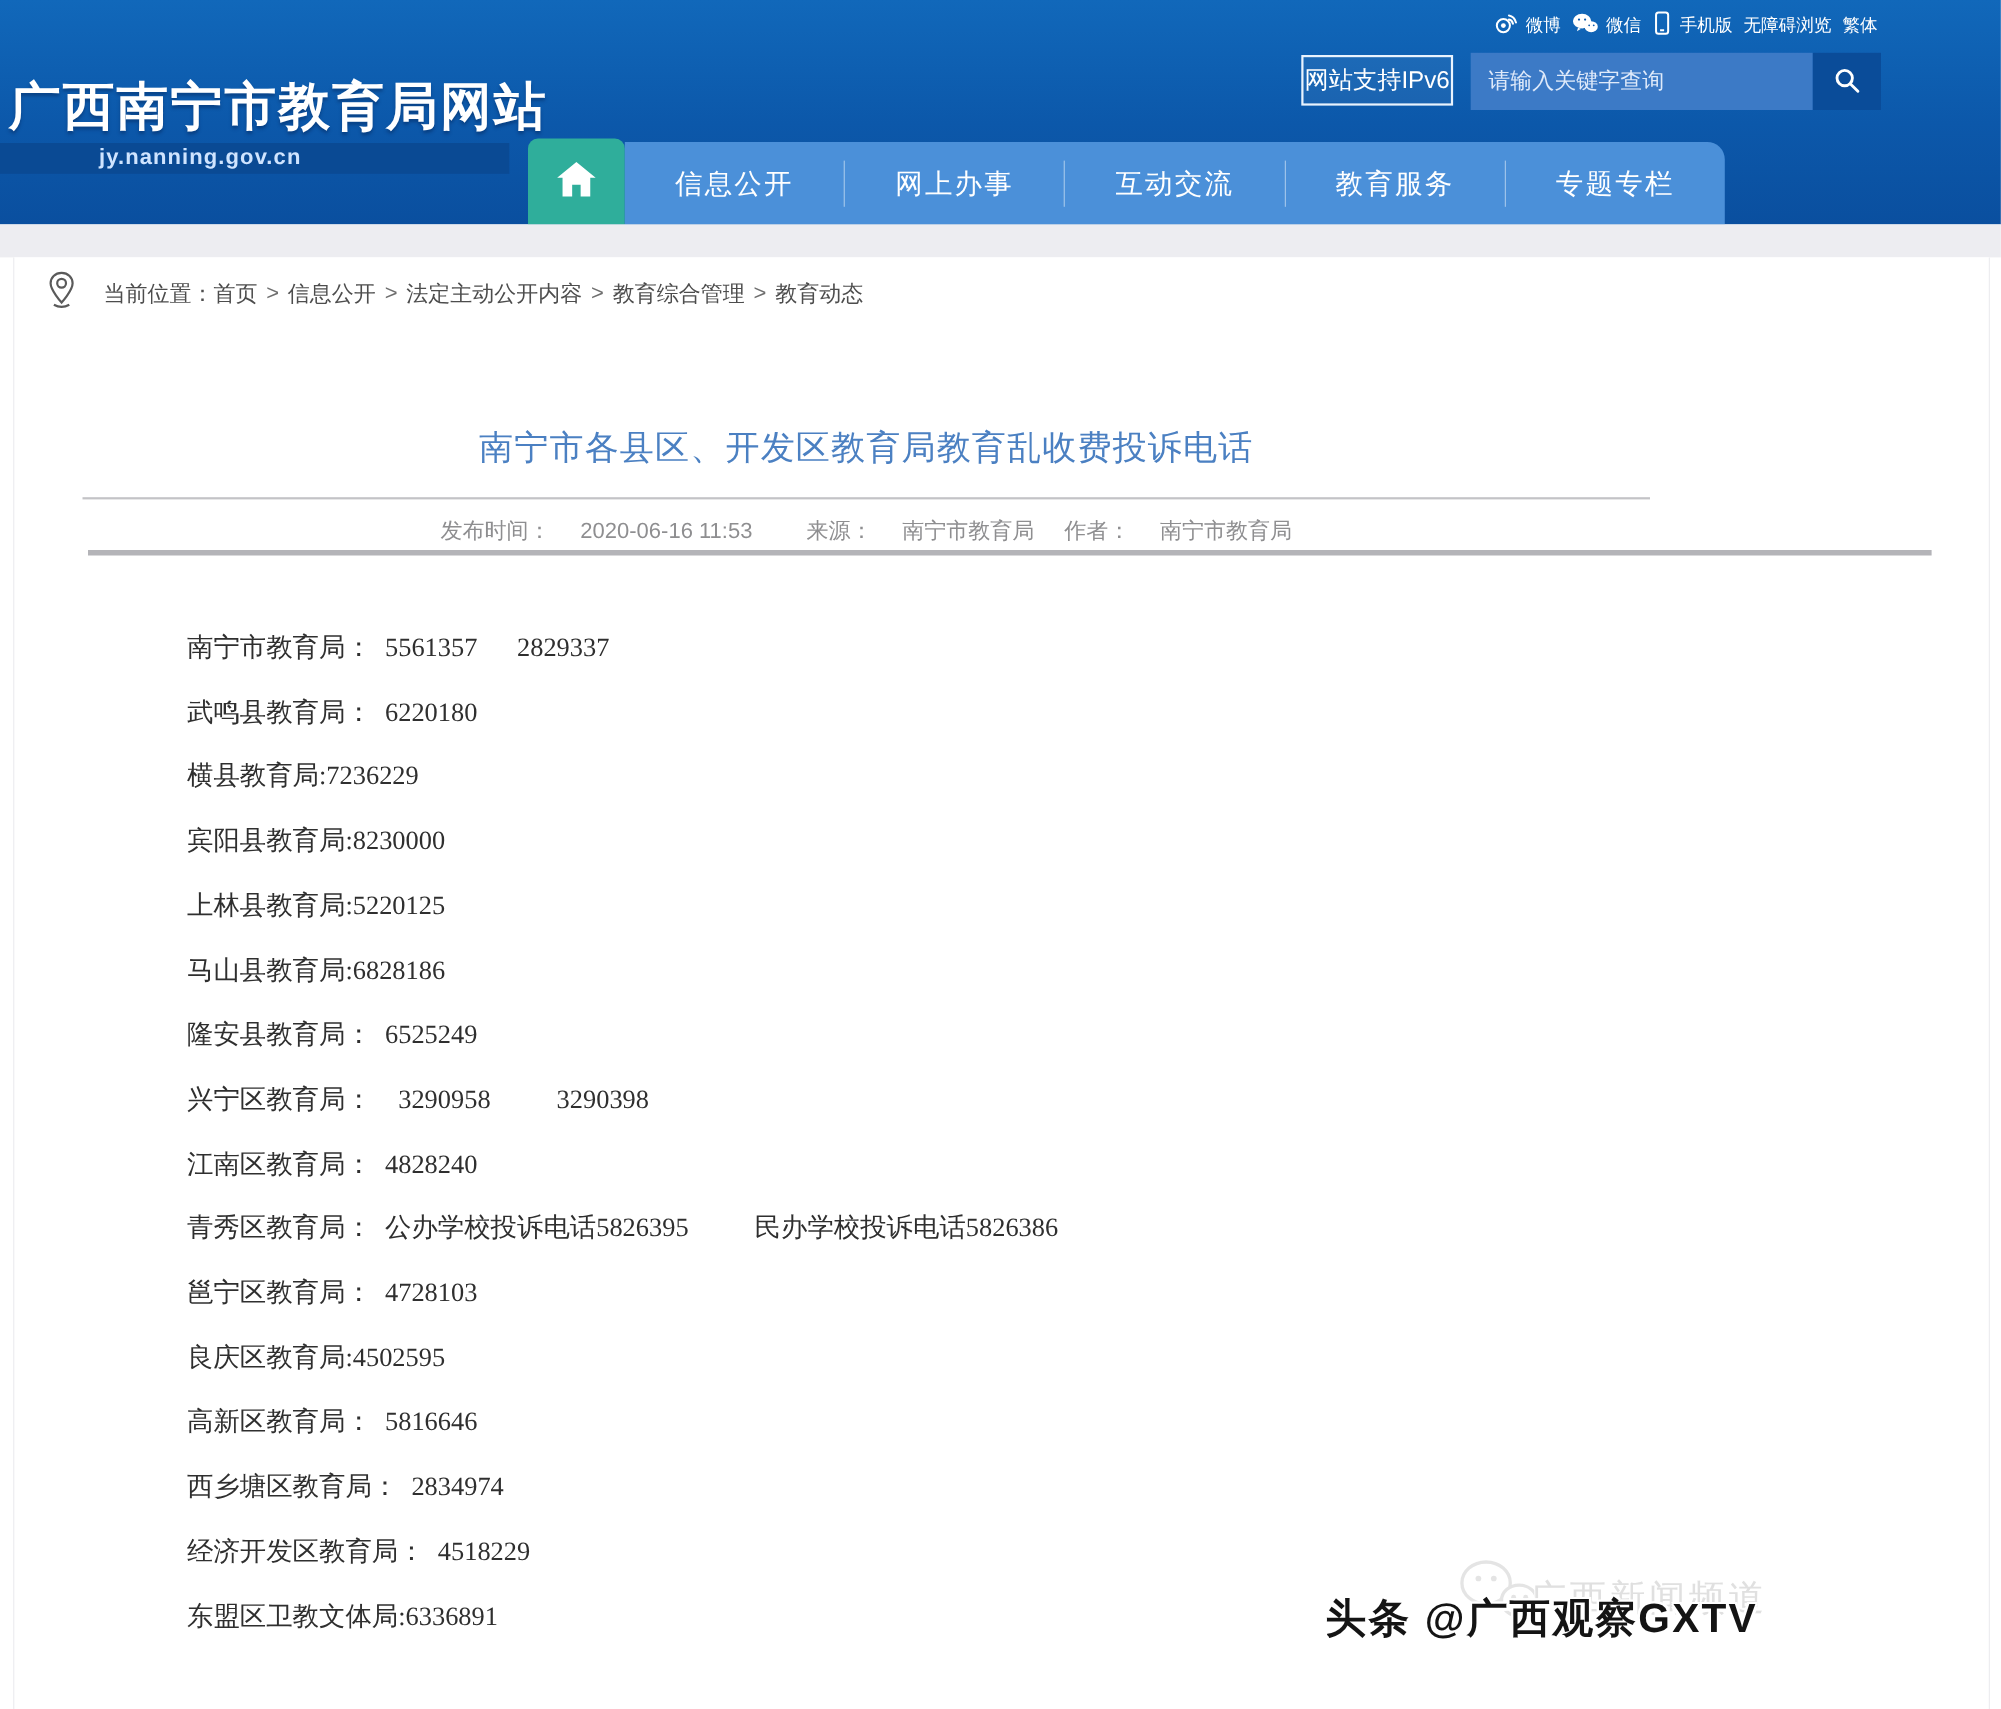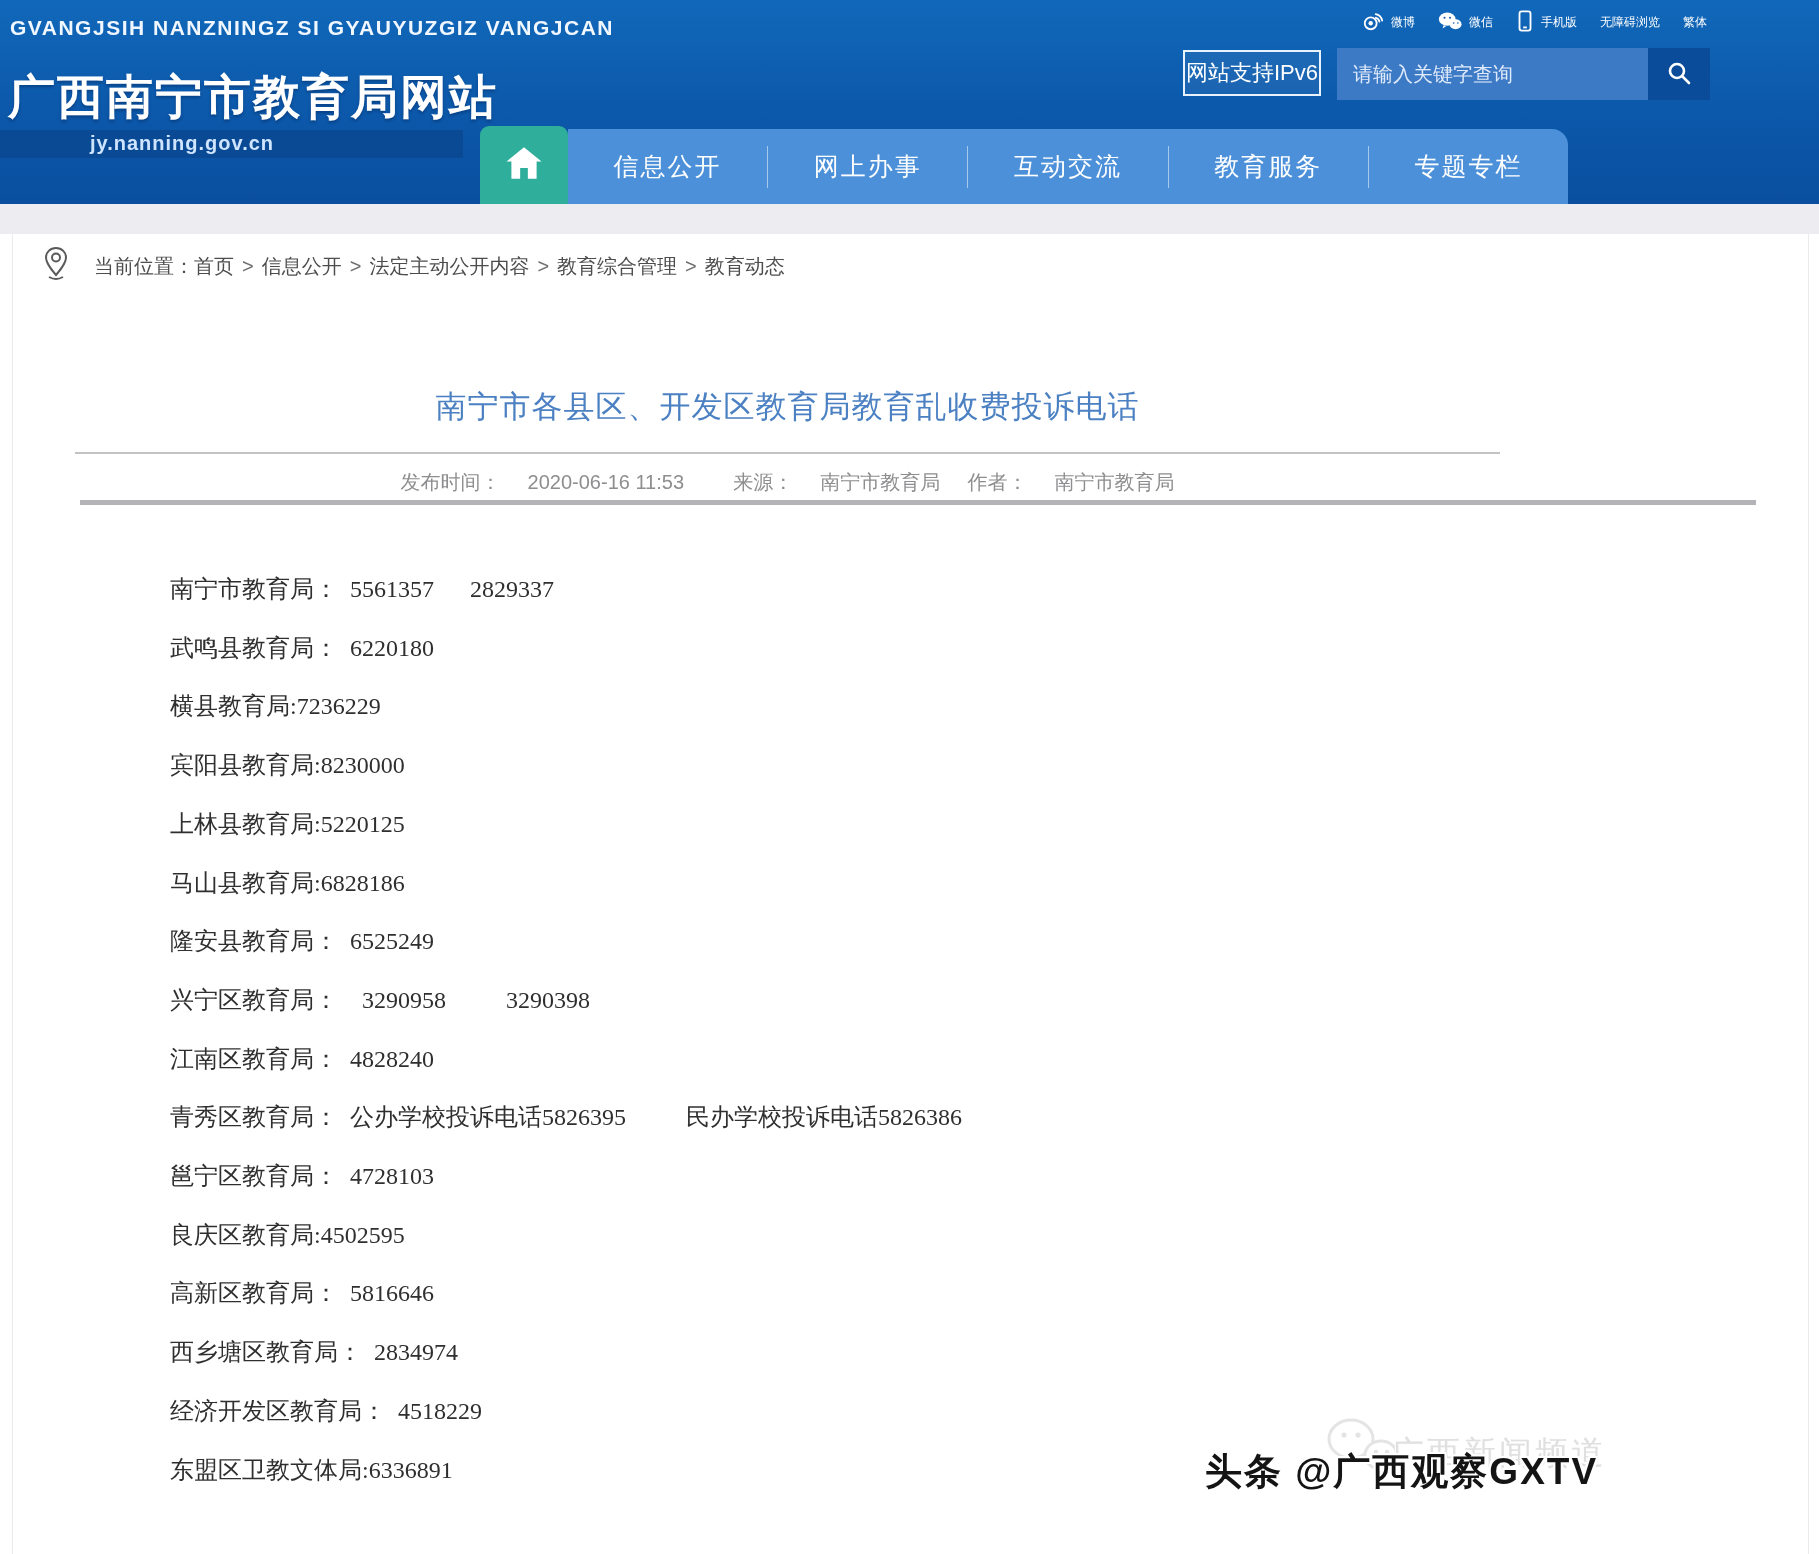--- a/index.html
+++ b/index.html
@@ -11,21 +11,21 @@
   .header { position:absolute; left:0; top:0; width:1819px; height:204px;
     background:linear-gradient(180deg,#1168ba 0%,#0c58aa 55%,#0a4f9f 100%); }
   .zhuang-title { position:absolute; left:10px; top:16px; font-size:21px; font-weight:bold;
     color:#f0f7ff; letter-spacing:1.5px; white-space:nowrap; }
   .site-title { position:absolute; left:8px; top:46px; font-size:47px; font-weight:bold;
     color:#ffffff; letter-spacing:2px; white-space:nowrap; text-shadow:0 2px 3px rgba(0,20,60,.35); cursor:pointer;margin-top:20px; }
   .domain-strip { position:absolute; left:0; top:130px; width:463px; height:28px; background:#0a4a94; }
   .domain-text { position:absolute; left:90px; top:2px; font-size:20px; font-weight:bold;
     color:#cfe4ff; letter-spacing:1px; }
   .top-links { position:absolute; top:10px; right:112px; display:flex; 
-    gap:23px; font-size:12px; }
+    gap:10px; font-size:16px; }
   .top-link { display:flex; align-items:center; gap:7px; color:#ffffff; cursor:pointer; white-space:nowrap; }
   .ipv6-badge { position:absolute; left:1183px; top:50px; width:138px; height:46px;
     border:2px solid #e9f3fe; box-sizing:border-box; background:rgba(255,255,255,.06);
     color:#ffffff; font-size:22px; display:flex; align-items:center; justify-content:center; cursor:pointer; }
   .searchbar { position:absolute; left:1337px; top:48px; width:373px; height:52px; display:flex; }
   .search-input { flex:1; min-width:0; border:0; outline:0; background:#3c7ac6; color:#eaf2fc;
     font-size:20px; padding:16px 16px; font-family:inherit; }
   .search-input::placeholder { color:#dfeafa; opacity:1; }
   .search-btn { width:62px; height:52px; background:#0a4c99; border:0; display:flex;
     align-items:center; justify-content:center; cursor:pointer; }
@@ -68,21 +68,20 @@
     text-shadow:1px 1px 0 #fff,-1px -1px 0 #fff; }
   .wm-main-text { position:absolute; left:0; top:32px; font-size:37px; font-weight:bold;
     color:#141414; letter-spacing:2px; white-space:nowrap;
     text-shadow:2px 0 0 #fff,-2px 0 0 #fff,0 2px 0 #fff,0 -2px 0 #fff,
                 2px 2px 0 #fff,-2px -2px 0 #fff,2px -2px 0 #fff,-2px 2px 0 #fff; }
 </style>
 </head>
 <body>
 
 <div class="header">
-  <div class="zhuang-title">GVANGJSIH  NANZNINGZ  SI  GYAUYUZGIZ  VANGJCAN</div>
   <div class="site-title">广西南宁市教育局网站</div>
   <div class="domain-strip">
     <div class="domain-text">jy.nanning.gov.cn</div>
   </div>
 
   <div class="top-links">
     <span class="top-link">
       <span>
         <svg width="22" height="22" viewBox="0 0 24 24">
           <circle cx="9.5" cy="14.5" r="6.5" fill="none" stroke="#fff" stroke-width="2"></circle>

